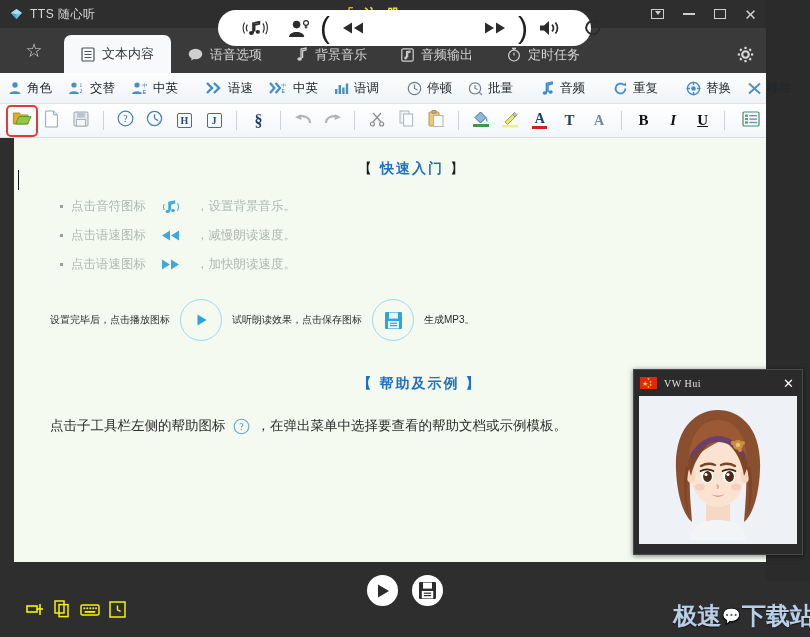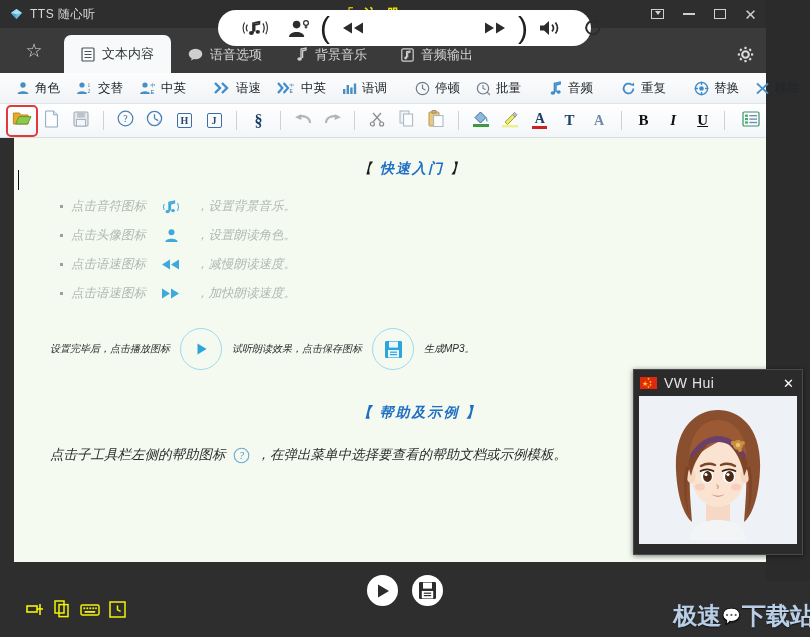--- a/index.html
+++ b/index.html
@@ -65,21 +65,21 @@
   .tab.active .ticon { color: #4a5256; }
   .tab-gear {
     position: absolute; right: 12px; bottom: 10px;
     color: #dcdcdc; font-size: 17px; display: flex; align-items: center;
   }
 
   
   .toolbar1 {
     height: 31px; background: linear-gradient(#fdfdfd, #f0f3f6);
     border-bottom: 1px solid #dfe4e8;
-    display: flex; align-items: center; padding-left: 8px;
+    display: flex; align-items: center; 
   }
   .tb1-item {
     display: flex; align-items: center; gap: 5px; padding: 0 8px; height: 25px;
     font-size: 12.5px; color: #20272c; white-space: nowrap;
   }
   .tb1-sep { width: 1px; height: 17px; background: #c8ced4; margin: 0 6px; }
   .ic { display: inline-flex; align-items: center; justify-content: center; }
 
   
   .toolbar2 {
@@ -101,21 +101,20 @@
     font-size: 10px; color: #24486f; font-weight: bold;
     font-family: "Liberation Serif", serif;
   }
   .tb2-txt { font-family: "Liberation Serif", serif; color: #1d3e63; font-weight: bold; }
 
   
   .editor {
     position: relative; height: 424px; background: #f4faf0;
     border-left: 14px solid #2e2e2e; border-right: 0;
     overflow: hidden;
-    font-style: italic;
   }
   .editor-inner { position: relative; width: 796px; height: 424px; background: #f4faf0; }
   .caret {
     position: absolute; left: 4px; top: 10px; width: 1px; height: 20px; background: #111;
   }
   .ed-h1 {
     text-align: center; color: #1f6fc4; font-size: 14px; font-weight: bold;
     letter-spacing: 2px; margin-top: 22px;
   }
   .ed-h1 .br { color: #1a1a1a; font-weight: normal; }
@@ -161,21 +160,21 @@
   }
   .flag {
     width: 17px; height: 12px; background: #de2910; position: relative; flex: none;
     display: flex; align-items: center; padding-left: 2px;
   }
   .flag .star-big { color: #ffde00; font-size: 7px; line-height: 1; }
   .flag .star-sm {
     position: absolute; color: #ffde00; font-size: 3.4px; line-height: 1;
   }
   .ap-title {
-    color: #e4e4e4; font-size: 14px; font-family: Liberation Sans, sans-serif;
+    color: #e4e4e4; font-size: 10px; font-family: Liberation Serif, serif;
     letter-spacing: .5px; flex: 1;
   }
   .ap-close { color: #fff; font-size: 13px; font-weight: bold; padding: 0 2px; }
   .ap-body {
     margin: 0 5px; height: 148px; background: #eef2f7;
     display: flex; align-items: center; justify-content: center;
   }
   .avatar-img { width: 124px; height: 140px; position: relative; }
 
   
@@ -286,20 +285,31 @@
       <span class="ticon">
         <svg width="13" height="14" viewBox="0 0 13 14">
             <rect x="0.8" y="0.8" width="11.4" height="12.4" rx="1.5" fill="none" stroke="#cfcfcf" stroke-width="1.2"></rect>
             <path d="M5.5 10 L5.5 3.6 L9 3 L9 4.2 L6.7 4.7 L6.7 9.4" fill="none" stroke="#cfcfcf" stroke-width="1.1"></path>
             <circle cx="4.7" cy="10" r="1.4" fill="#cfcfcf"></circle>
           </svg>
       </span>
       <span>音频输出</span>
     </div>
 
+    <div class="tab">
+      <span class="ticon">
+        <svg width="14" height="15" viewBox="0 0 14 15">
+            <circle cx="7" cy="8.6" r="5.4" fill="none" stroke="#cfcfcf" stroke-width="1.2"></circle>
+            <line x1="7" y1="8.6" x2="7" y2="5.4" stroke="#cfcfcf" stroke-width="1.2"></line>
+            <line x1="5" y1="1.4" x2="9" y2="1.4" stroke="#cfcfcf" stroke-width="1.4"></line>
+            <line x1="7" y1="1.6" x2="7" y2="3.2" stroke="#cfcfcf" stroke-width="1.4"></line>
+          </svg>
+      </span>
+      <span>定时任务</span>
+    </div>
 
     <div class="tab-gear">
       <svg width="17" height="17" viewBox="0 0 17 17">
           <circle cx="8.5" cy="8.5" r="3.3" fill="none" stroke="#dcdcdc" stroke-width="2.1"></circle>
           <g stroke="#dcdcdc" stroke-width="2.2">
             <line x1="8.5" y1="0.8" x2="8.5" y2="3"></line>
             <line x1="8.5" y1="14" x2="8.5" y2="16.2"></line>
             <line x1="0.8" y1="8.5" x2="3" y2="8.5"></line>
             <line x1="14" y1="8.5" x2="16.2" y2="8.5"></line>
             <line x1="3.1" y1="3.1" x2="4.6" y2="4.6"></line>
@@ -665,31 +675,20 @@
                 <path d="M8 12.5 L8 3.4 L13.4 2.2 L13.4 4 L9.4 4.9 L9.4 11.4" fill="none" stroke="#3fa9dc" stroke-width="1.5"></path>
                 <ellipse cx="6.6" cy="12.6" rx="2.1" ry="1.7" fill="#3fa9dc"></ellipse>
                 <ellipse cx="12" cy="11.6" rx="1.9" ry="1.6" fill="#3fa9dc"></ellipse>
                 <path d="M3.2 5 Q1.6 8 3.2 11" fill="none" stroke="#3fa9dc" stroke-width="1"></path>
                 <path d="M16.6 4 Q18.4 8 16.6 12" fill="none" stroke="#3fa9dc" stroke-width="1"></path>
               </svg>
           </span>
           <span class="t2">，设置背景音乐。</span>
         </div>
 
-        <div class="ed-li">
-          <span class="dot"></span>
-          <span class="t1">点击头像图标</span>
-          <span class="iwrap">
-            <svg width="15" height="15" viewBox="0 0 15 15">
-                <circle cx="7.5" cy="4.2" r="3" fill="#3fa9dc"></circle>
-                <path d="M1.4 14 C1.4 9.6 13.6 9.6 13.6 14 Z" fill="#3fa9dc"></path>
-              </svg>
-          </span>
-          <span class="t2">，设置朗读角色。</span>
-        </div>
 
         <div class="ed-li">
           <span class="dot"></span>
           <span class="t1">点击语速图标</span>
           <span class="iwrap">
             <svg width="22" height="13" viewBox="0 0 22 13">
                 <polygon points="10,1.5 10,11.5 2,6.5" fill="#3fa9dc"></polygon>
                 <polygon points="19,1.5 19,11.5 11,6.5" fill="#3fa9dc"></polygon>
               </svg>
           </span>

